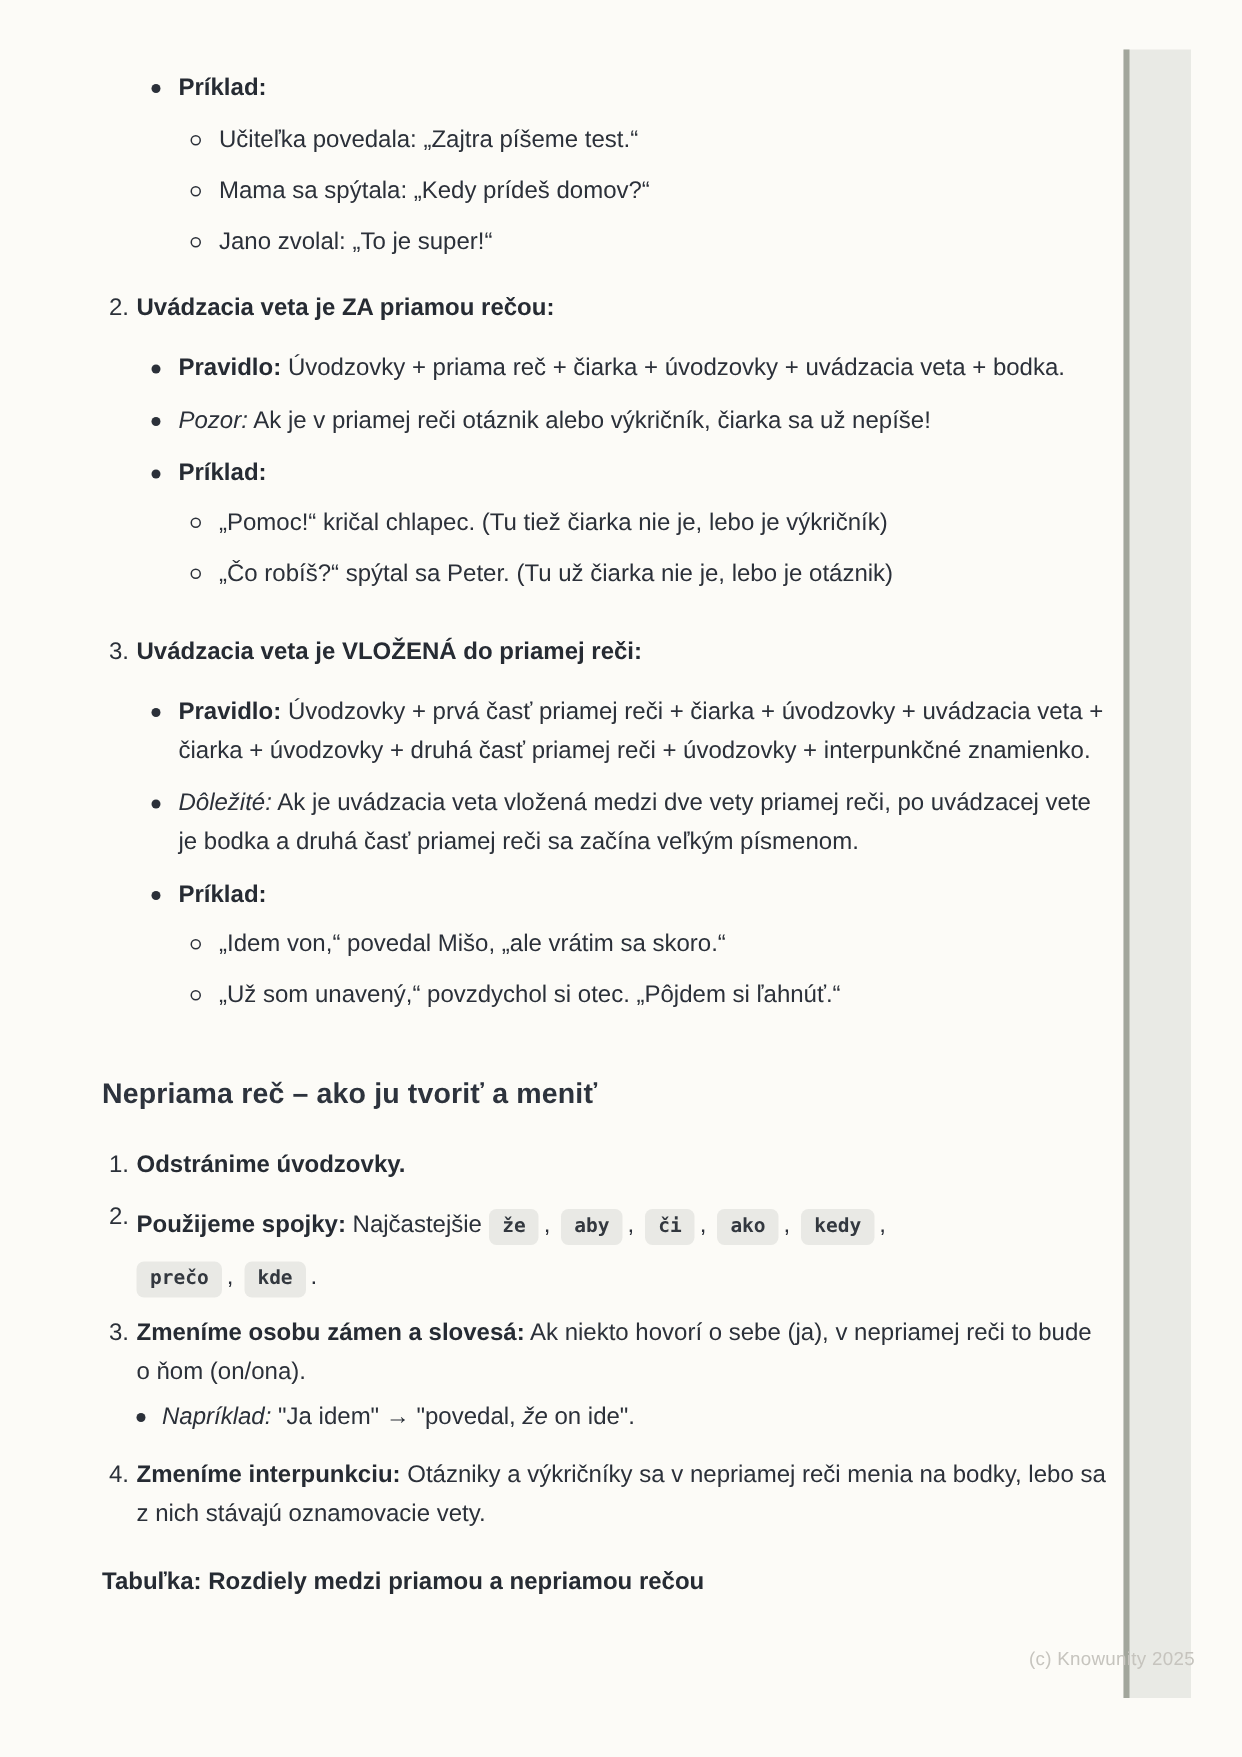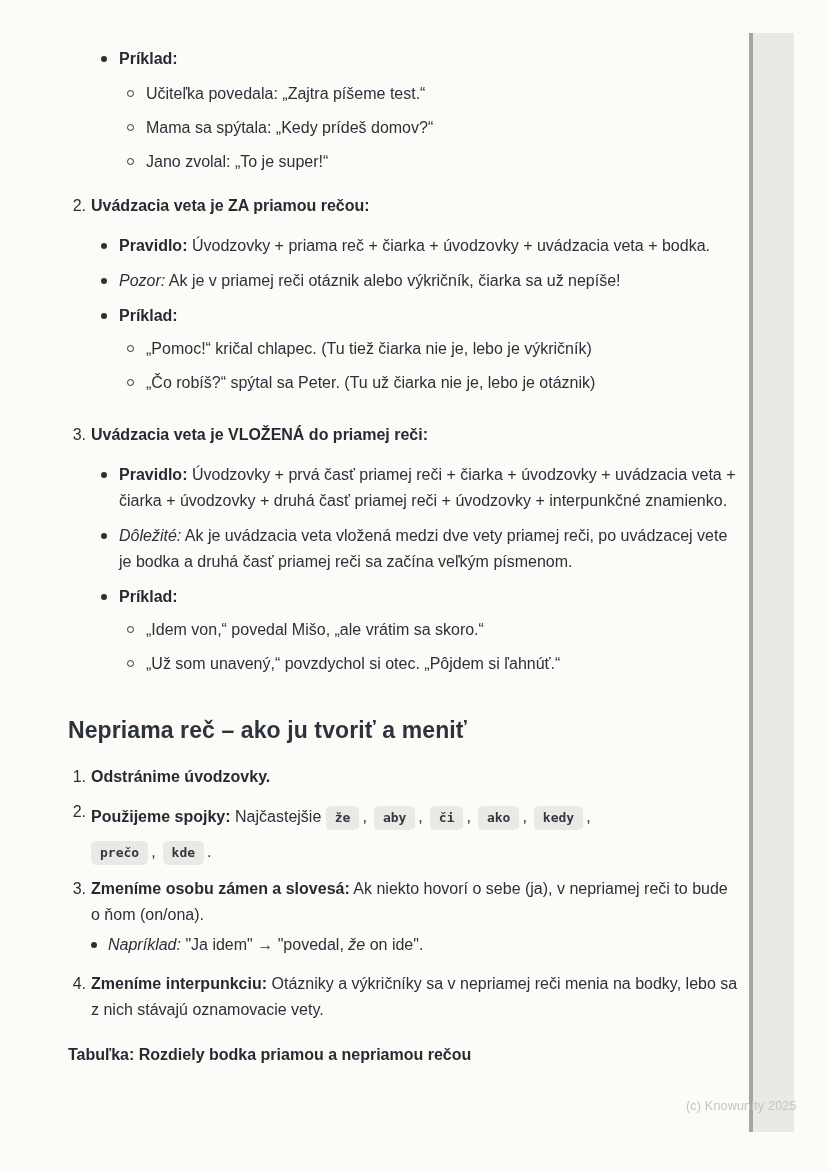--- a/index.html
+++ b/index.html
@@ -31,21 +31,21 @@
   .l2{margin-bottom:8px;}
   .l2 > .marker{width:27px;padding-top:9px;}
   .circle{display:block;width:7px;height:7px;border-radius:50%;border:1.5px solid #2b3039;background:transparent;margin-left:8px;box-sizing:border-box;}
 
   .indent{margin-left:25px;}   
 
   strong{font-weight:700;color:#262b33;}
   em{font-style:italic;}
 
   h2{
-    font-size:23px;line-height:30px;font-weight:700;color:#2d333d;
+    font-size:19px;line-height:30px;font-weight:700;color:#2d333d;
     margin:30px 0 19px 0;letter-spacing:.1px;
   }
   .para{margin:0 0 19px 0;}
 
   
   .chip{
     display:inline-block;
     font-family:"DejaVu Sans Mono","Liberation Mono",monospace;
     font-size:13px;font-weight:700;line-height:17px;
     color:#33383f;background:#e9e9e5;border-radius:5px;
@@ -225,18 +225,18 @@
 
     <div class="li" style="margin-top:13px;">
       <span class="marker num-marker">4.</span>
       <div class="body">
         <strong>Zmeníme interpunkciu:</strong>
         <span>Otázniky a výkričníky sa v nepriamej reči menia na bodky, lebo sa z nich stávajú oznamovacie vety.</span>
       </div>
     </div>
   </div>
 
-  <div class="footer-caption">Tabuľka: Rozdiely bodka priamou a nepriamou rečou</div>
+  <div class="footer-caption">Tabuľka: Rozdiely medzi priamou a nepriamou rečou</div>
 </div>
 
 <div class="right-rail"></div>
 
 <div class="watermark">(c) Knowunity 2025</div>
 
 </body></html>

